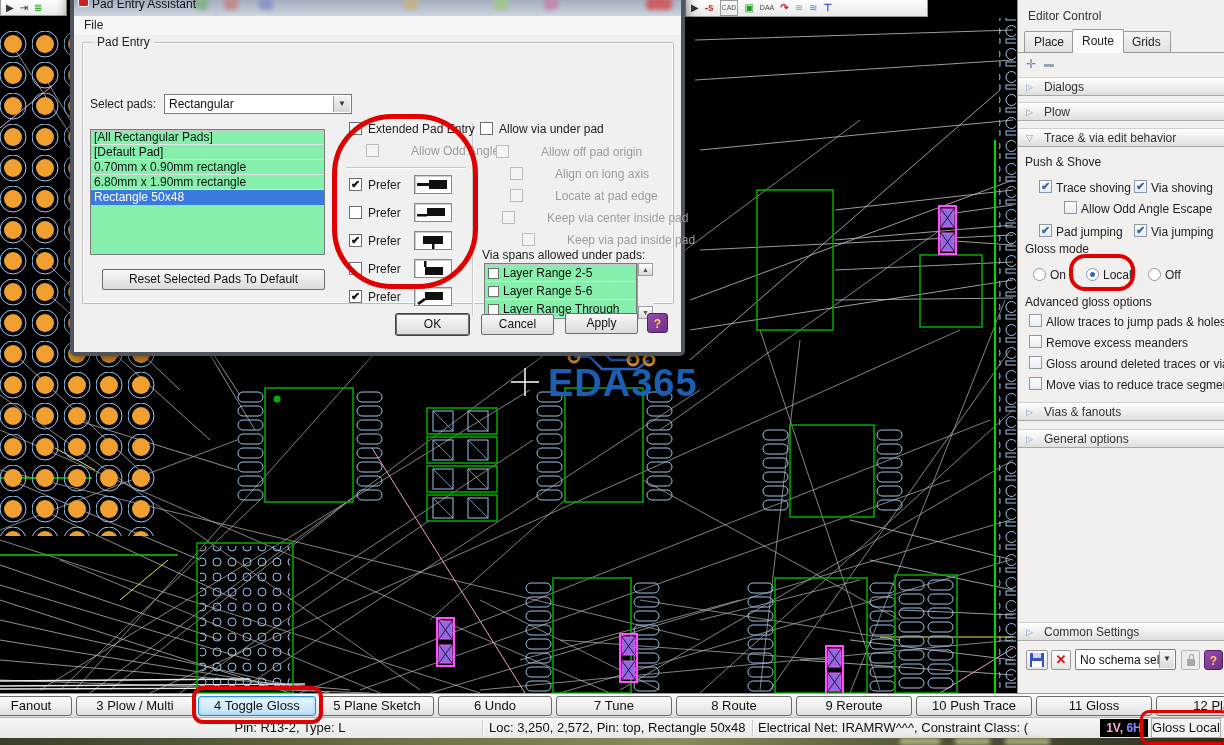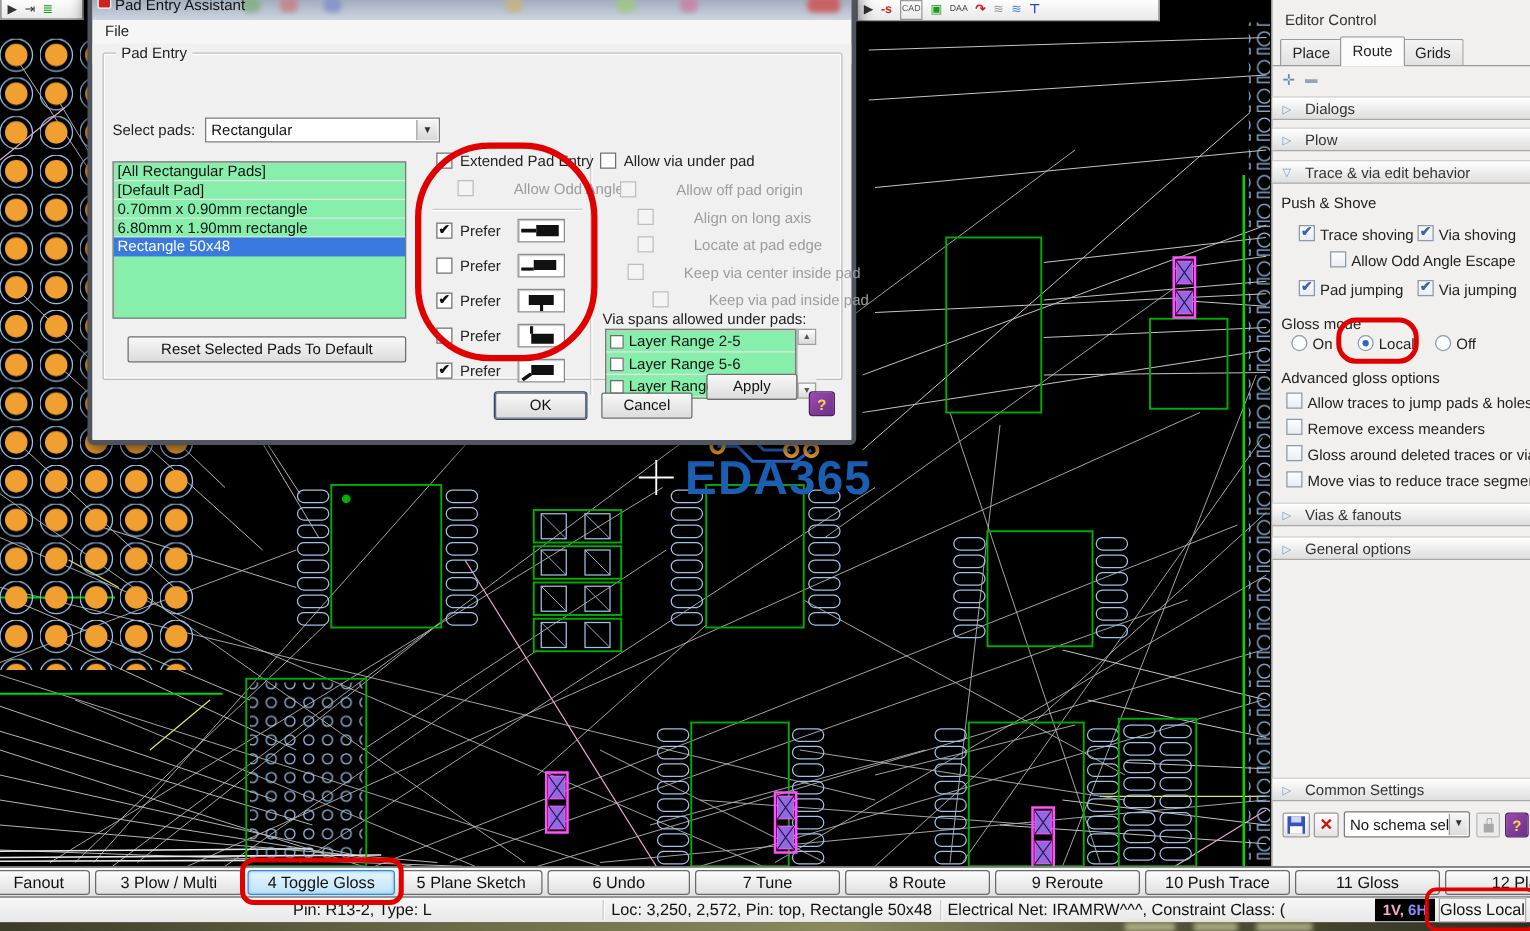--- a/index.html
+++ b/index.html
@@ -333,21 +333,21 @@
           <span class="cbs" style="display:inline-block;vertical-align:-2px;margin-right:4px;"></span><span>Layer Range Through</span>
         </div>
       </div>
       <div class="abs sbar" style="left:563px;top:228px;width:16px;height:56px;">
         <span class="sbtn" style="top:0;">▲</span>
         <span class="sbtn" style="bottom:0;">▼</span>
       </div>
 
       <div class="abs wbtn def" style="left:322px;top:279px;width:73px;height:21px;line-height:19px;">OK</div>
       <div class="abs wbtn" style="left:407px;top:279px;width:73px;height:21px;line-height:19px;">Cancel</div>
-      <div class="abs wbtn" style="left:491px;top:264px;width:73px;height:21px;line-height:19px;">Apply</div>
+      <div class="abs wbtn" style="left:491px;top:278px;width:73px;height:21px;line-height:19px;">Apply</div>
       <div class="abs helpbook" style="left:573px;top:278px;width:21px;height:20px;line-height:20px;font-size:12px;">?</div>
     </div>
 
     <div class="abs redann" style="left:258px;top:122px;width:146px;height:175px;border-radius:60px;border-width:5px;"></div>
   </div>
 
   <div class="abs" id="panel">
     <span class="ptitle">Editor Control</span>
     <div class="tab" style="left:6px;">Place</div>
     <div class="tab active" style="left:54px;">Route</div>
@@ -375,21 +375,21 @@
     <span class="plabel" style="left:38px;top:181px;">Trace shoving</span>
     <span class="pcb" style="left:116px;top:180px;">✔</span>
     <span class="plabel" style="left:133px;top:181px;">Via shoving</span>
     <span class="pcb" style="left:46px;top:201px;"></span>
     <span class="plabel" style="left:63px;top:202px;">Allow Odd Angle Escape</span>
     <span class="pcb" style="left:21px;top:224px;">✔</span>
     <span class="plabel" style="left:38px;top:225px;">Pad jumping</span>
     <span class="pcb" style="left:116px;top:224px;">✔</span>
     <span class="plabel" style="left:133px;top:225px;">Via jumping</span>
 
-    <span class="plabel" style="left:7px;top:252px;">Gloss mode</span>
+    <span class="plabel" style="left:7px;top:242px;">Gloss mode</span>
     <span class="radio" style="left:15px;top:268px;"></span>
     <span class="plabel" style="left:32px;top:268px;">On</span>
     <span class="radio sel" style="left:68px;top:268px;">
         <span class="dot"></span>
       </span>
     <span class="plabel" style="left:85px;top:268px;">Local</span>
     <span class="radio" style="left:130px;top:268px;"></span>
     <span class="plabel" style="left:147px;top:268px;">Off</span>
 
     <span class="plabel" style="left:7px;top:295px;">Advanced gloss options</span>

